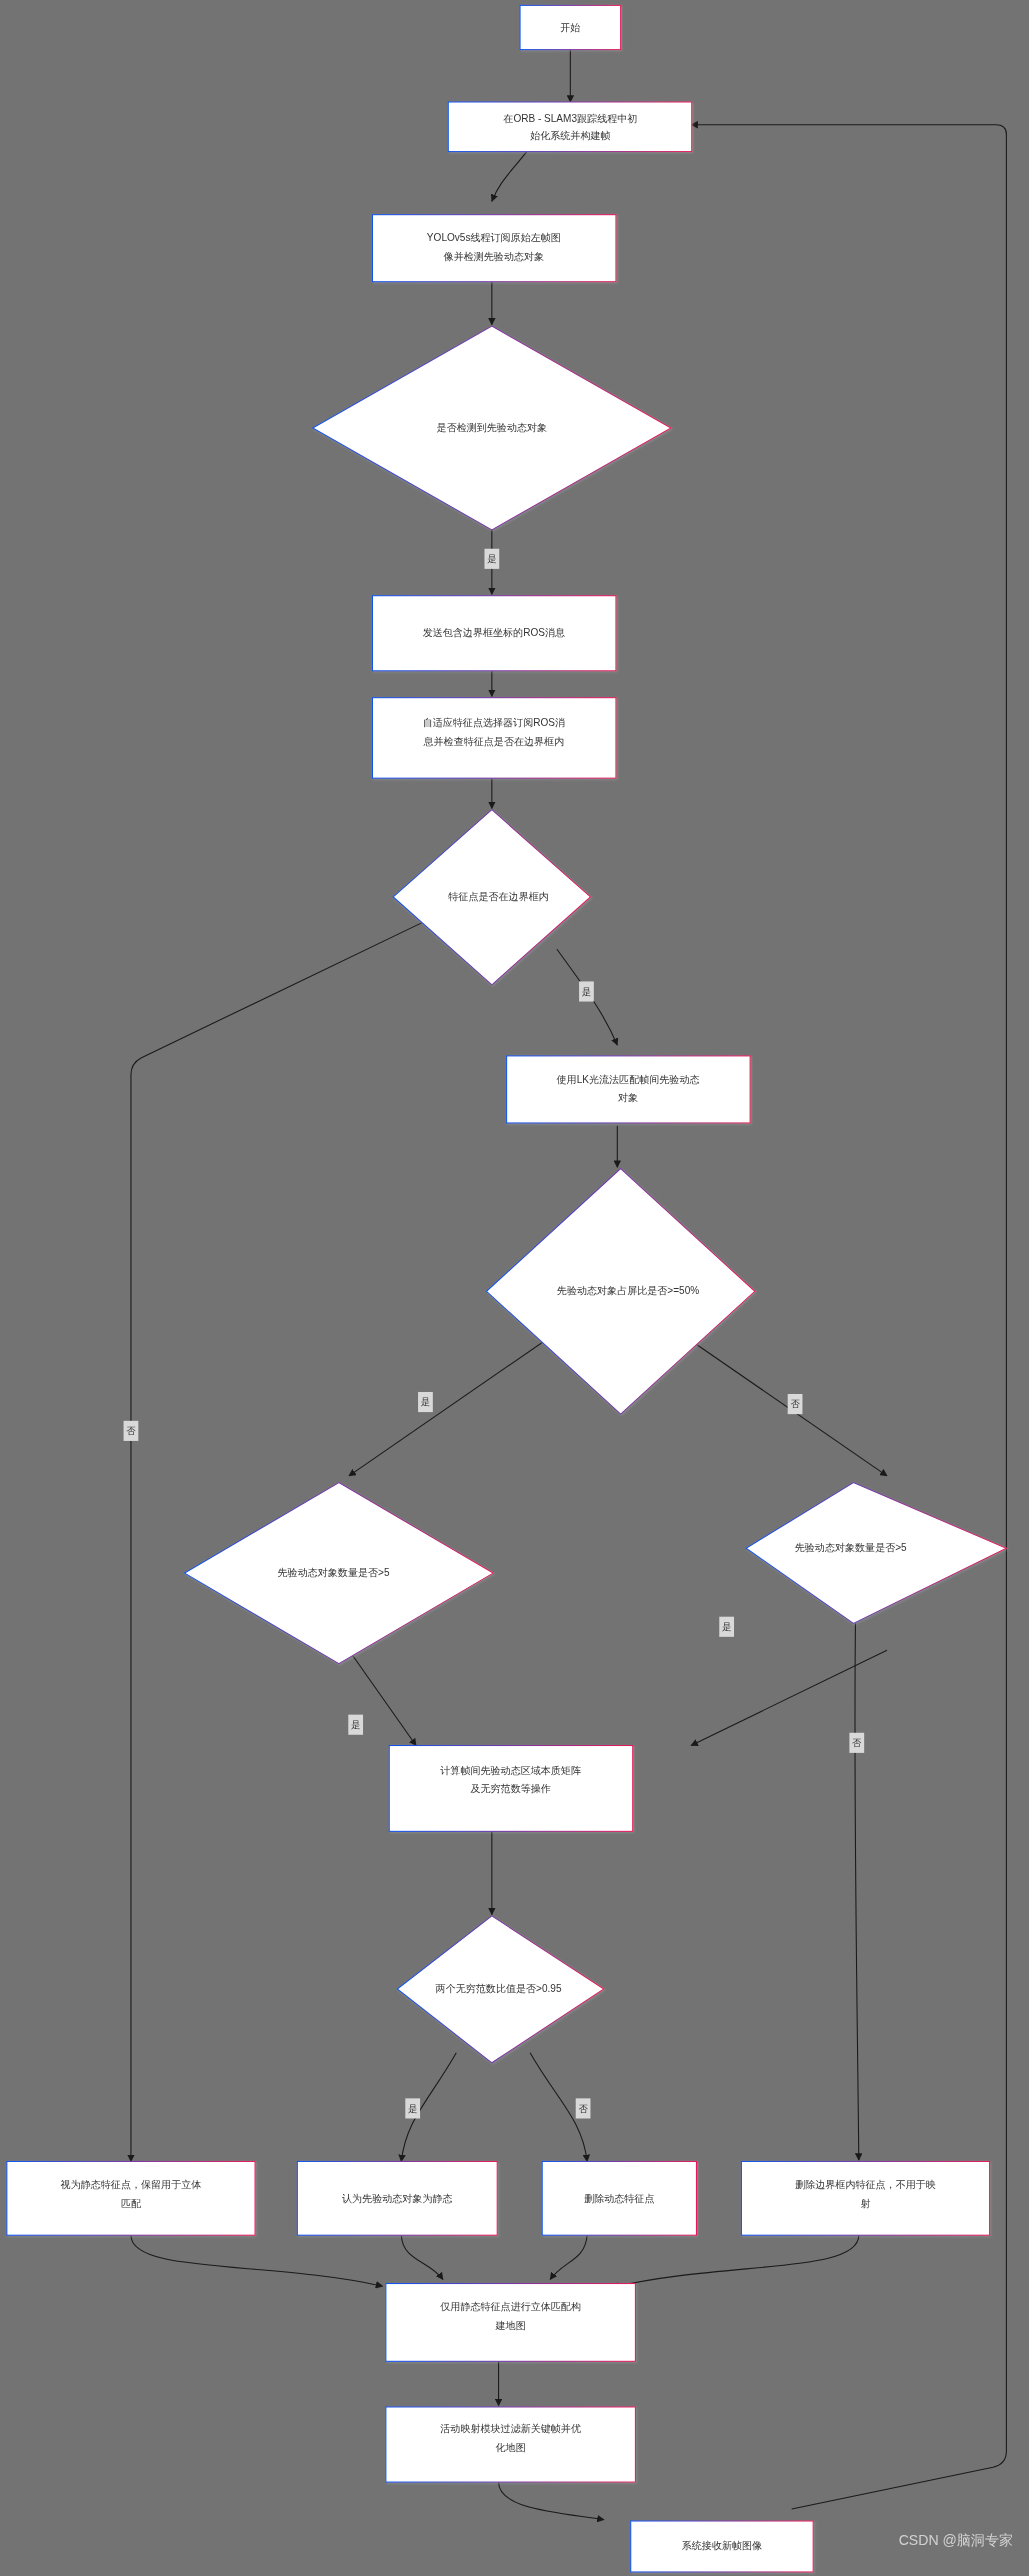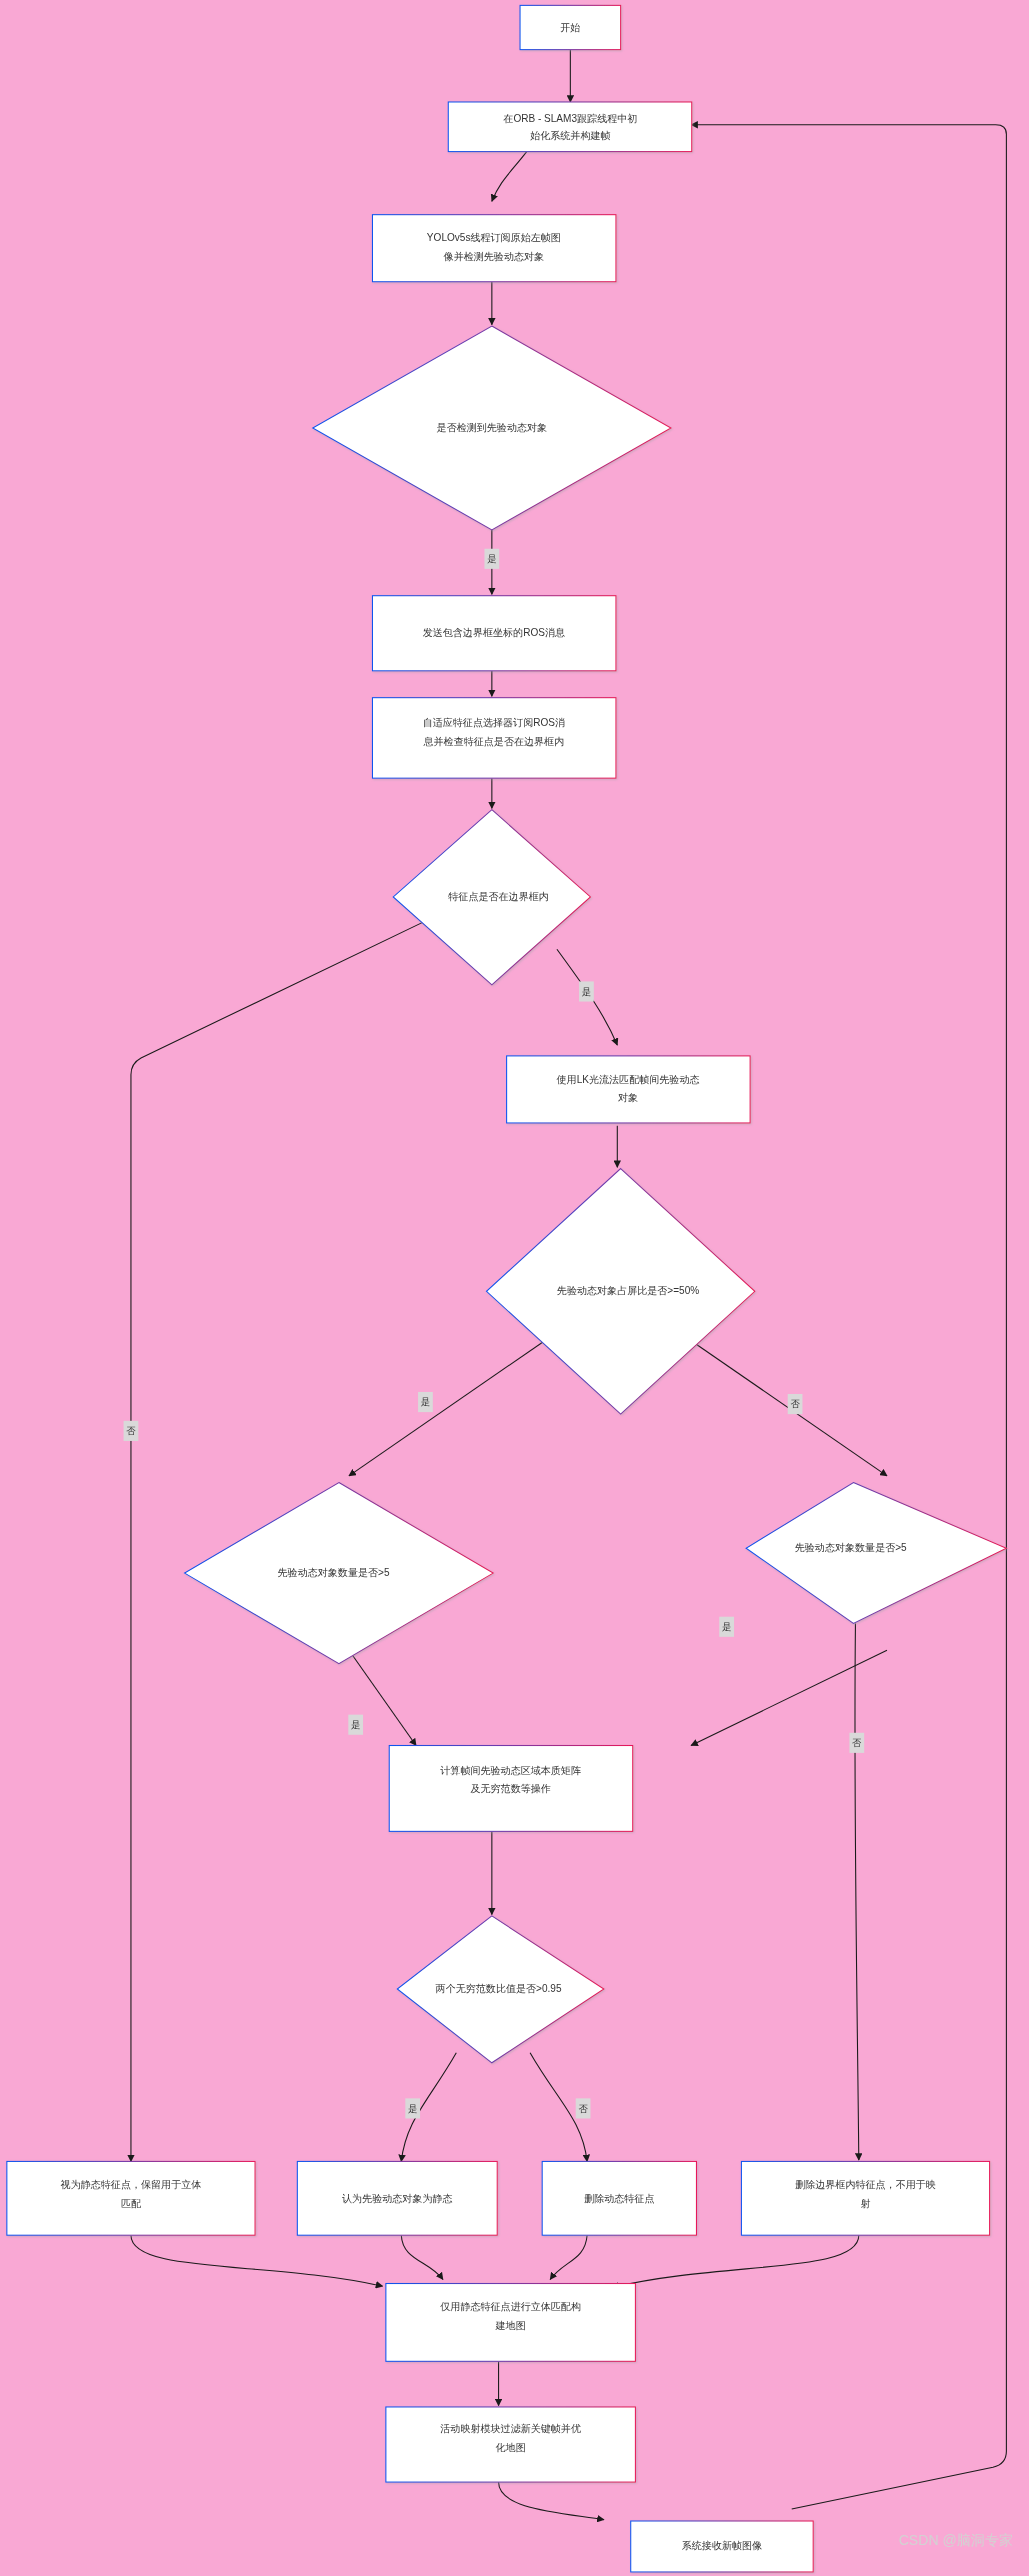--- a/index.html
+++ b/index.html
@@ -7,21 +7,21 @@
     padding: 0;
     background: #ffffff;
   }
   body {
     font-family: "Liberation Sans", "DejaVu Sans", sans-serif;
   }
   #flow-root {
     position: relative;
     width: 1030px;
     height: 2576px;
-    background: #f9a8d4;
+    background: #737373;
     overflow: hidden;
   }
   svg#flow-svg {
     position: absolute;
     top: 0;
     left: 0;
     width: 1030px;
     height: 2576px;
     display: block;
   }

